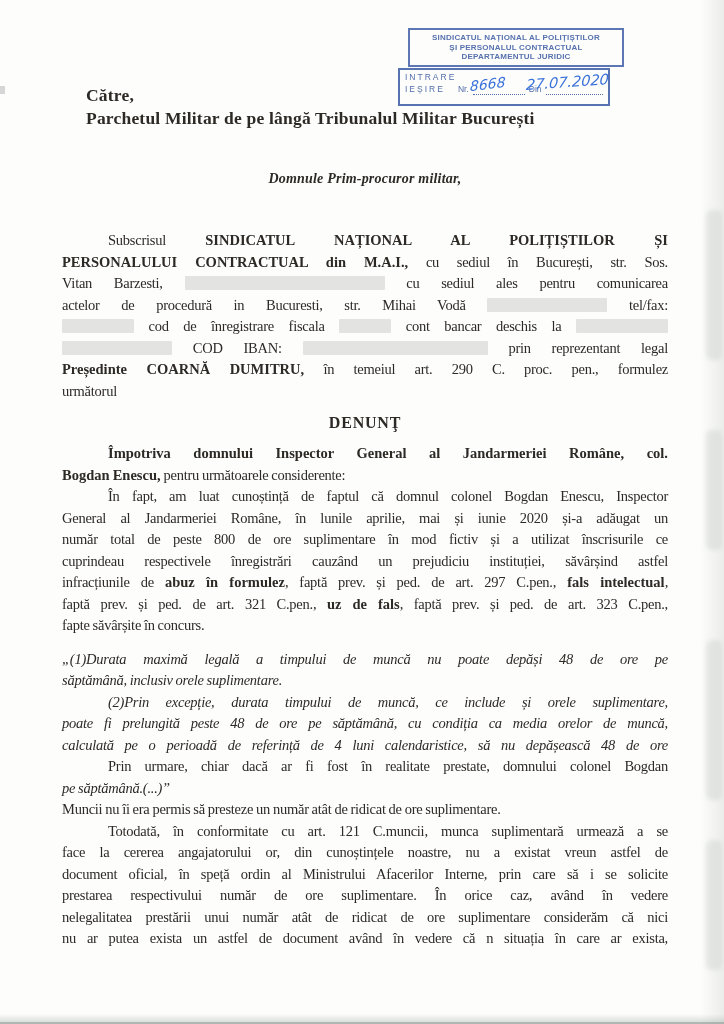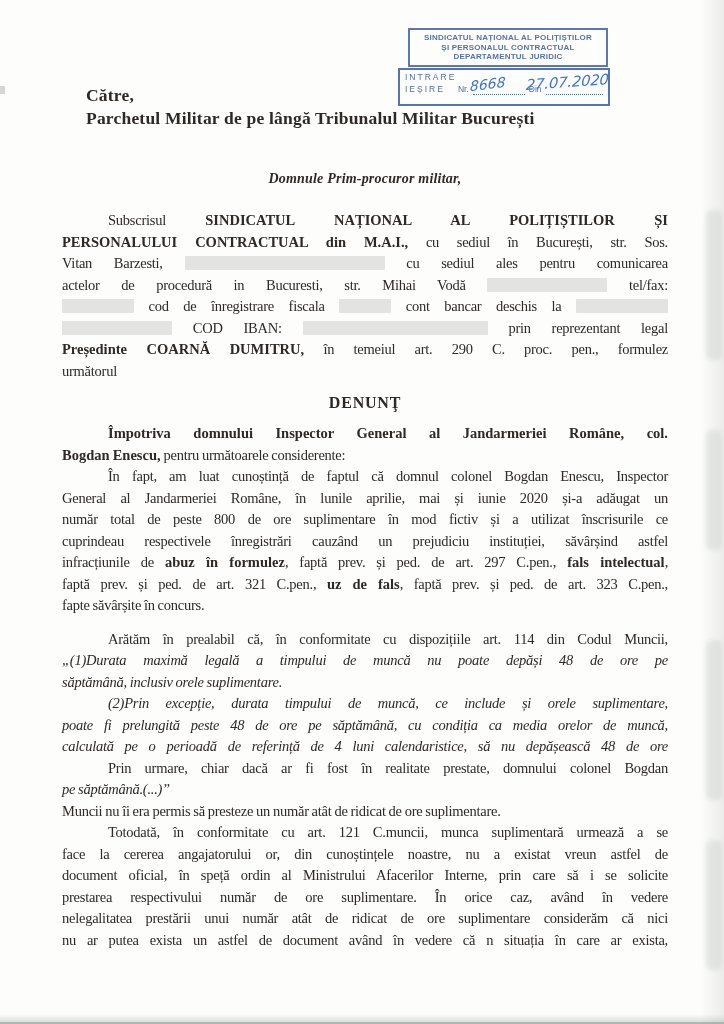--- a/index.html
+++ b/index.html
@@ -6,33 +6,33 @@
   .page{
     position:relative;width:724px;height:1024px;margin:0 auto;
     background:var(--page-bg,#fdfdfc);overflow:hidden;
     font-family:"Liberation Serif","DejaVu Serif",serif;
     color:var(--text,#2d2a26);
   }
   .content{position:absolute;left:62px;top:84px;width:606px;}
   .addr-line{font-size:17.5px;font-weight:bold;line-height:23px;letter-spacing:.2px;margin-left:24px;}
   .vocative{margin-top:38px;text-align:center;font-weight:bold;font-style:italic;font-size:14px;line-height:22px;letter-spacing:.2px;}
   .para{font-size:14.5px;line-height:21.5px;letter-spacing:-.25px;word-spacing:-.5px;}
-  .intro{margin-top:20px;}
+  .intro{margin-top:40px;}
   .heading{margin-top:10px;text-align:center;font-weight:bold;font-size:16px;letter-spacing:.8px;line-height:21px;}
   .body1{margin-top:10px;}
   .body2{margin-top:12px;}
   .ln{text-align:justify;text-align-last:left;white-space:normal;}
   .ln.j{text-align-last:justify;}
   .ln.ind{text-indent:46px;}
   .b{font-weight:bold;letter-spacing:0;}
   .i{font-style:italic;}
   .redact{display:inline-block;height:14px;background:var(--redact,#e3e3e2);vertical-align:-2px;border-radius:1px;}
   
   .stamp{position:absolute;left:398px;top:28px;width:260px;font-family:"Liberation Sans","DejaVu Sans",sans-serif;color:var(--stamp-text,#4a67a8);}
-  .stamp-top{margin-left:10px;width:188px;border:2px solid var(--stamp-border,#4f6cae);padding:3px 4px;text-align:center;font-size:8px;line-height:9.5px;font-weight:bold;letter-spacing:.2px;opacity:.92;}
+  .stamp-top{margin-left:10px;width:188px;border:2px solid var(--stamp-border,#4f6cae);padding:3px 12px;text-align:center;font-size:8px;line-height:9.5px;font-weight:bold;letter-spacing:.2px;opacity:.92;}
   .stamp-bottom{width:198px;border:2px solid var(--stamp-border,#4f6cae);margin-top:1px;padding:2px 5px 9px;position:relative;font-size:9px;opacity:.95;}
   .stamp-intrare{letter-spacing:2px;font-size:8.5px;line-height:11px;}
   .stamp-iesire-row{display:flex;align-items:flex-end;font-size:8.5px;line-height:12px;}
   .stamp-iesire{letter-spacing:2px;margin-right:13px;}
   .dotted{border-bottom:1px dotted var(--stamp-text,#4a67a8);height:10px;}
   .lead-nr{width:52px;margin:0 4px;}
   .lead-din{flex:1;margin-left:4px;}
   .hand{position:absolute;font-family:"DejaVu Sans",sans-serif;font-style:italic;color:var(--hand,#2f6bd8);white-space:nowrap;}
   .hand-nr{left:70px;top:6px;font-size:14px;transform:rotate(-7deg) skewX(-10deg);}
   .hand-date{left:126px;top:4px;font-size:14.5px;transform:rotate(-4deg) skewX(-8deg);}
@@ -97,21 +97,20 @@
         <div class="ln j ind"><span class="">În fapt, am luat cunoștință de faptul că domnul colonel Bogdan Enescu, Inspector</span></div>
         <div class="ln j"><span class="">General al Jandarmeriei Române, în lunile aprilie, mai și iunie 2020 și-a adăugat un</span></div>
         <div class="ln j"><span class="">număr total de peste 800 de ore suplimentare în mod fictiv și a utilizat înscrisurile ce</span></div>
         <div class="ln j"><span class="">cuprindeau respectivele înregistrări cauzând un prejudiciu instituției, săvârșind astfel</span></div>
         <div class="ln j"><span class="">infracțiunile de </span><span class="b">abuz în formulez</span><span class="">, faptă prev. și ped. de art. 297 C.pen., </span><span class="b">fals intelectual</span><span class="">,</span></div>
         <div class="ln j"><span class="">faptă prev. și ped. de art. 321 C.pen., </span><span class="b">uz de fals</span><span class="">, faptă prev. și ped. de art. 323 C.pen.,</span></div>
         <div class="ln"><span class="">fapte săvârșite în concurs.</span></div>
       </div>
 
     <div class="para body2">
-        <div class="ln j ind"><span class="">Arătăm în prealabil că, în conformitate cu dispozițiile art. 114 din Codul Muncii,</span></div>
         <div class="ln j"><span class=" i">„(1)Durata maximă legală a timpului de muncă nu poate depăși 48 de ore pe</span></div>
         <div class="ln"><span class=" i">săptămână, inclusiv orele suplimentare.</span></div>
         <div class="ln j ind"><span class=" i">(2)Prin excepție, durata timpului de muncă, ce include și orele suplimentare,</span></div>
         <div class="ln j"><span class=" i">poate fi prelungită peste 48 de ore pe săptămână, cu condiția ca media orelor de muncă,</span></div>
         <div class="ln j"><span class=" i">calculată pe o perioadă de referință de 4 luni calendaristice, să nu depășească 48 de ore</span></div>
         <div class="ln j ind"><span class="">Prin urmare, chiar dacă ar fi fost în realitate prestate, domnului colonel Bogdan</span></div>
         <div class="ln"><span class=" i">pe săptămână.(...)”</span></div>
         <div class="ln"><span class="">Muncii nu îi era permis să presteze un număr atât de ridicat de ore suplimentare.</span></div>
         <div class="ln j ind"><span class="">Totodată, în conformitate cu art. 121 C.muncii, munca suplimentară urmează a se</span></div>
         <div class="ln j"><span class="">face la cererea angajatorului or, din cunoștințele noastre, nu a existat vreun astfel de</span></div>

